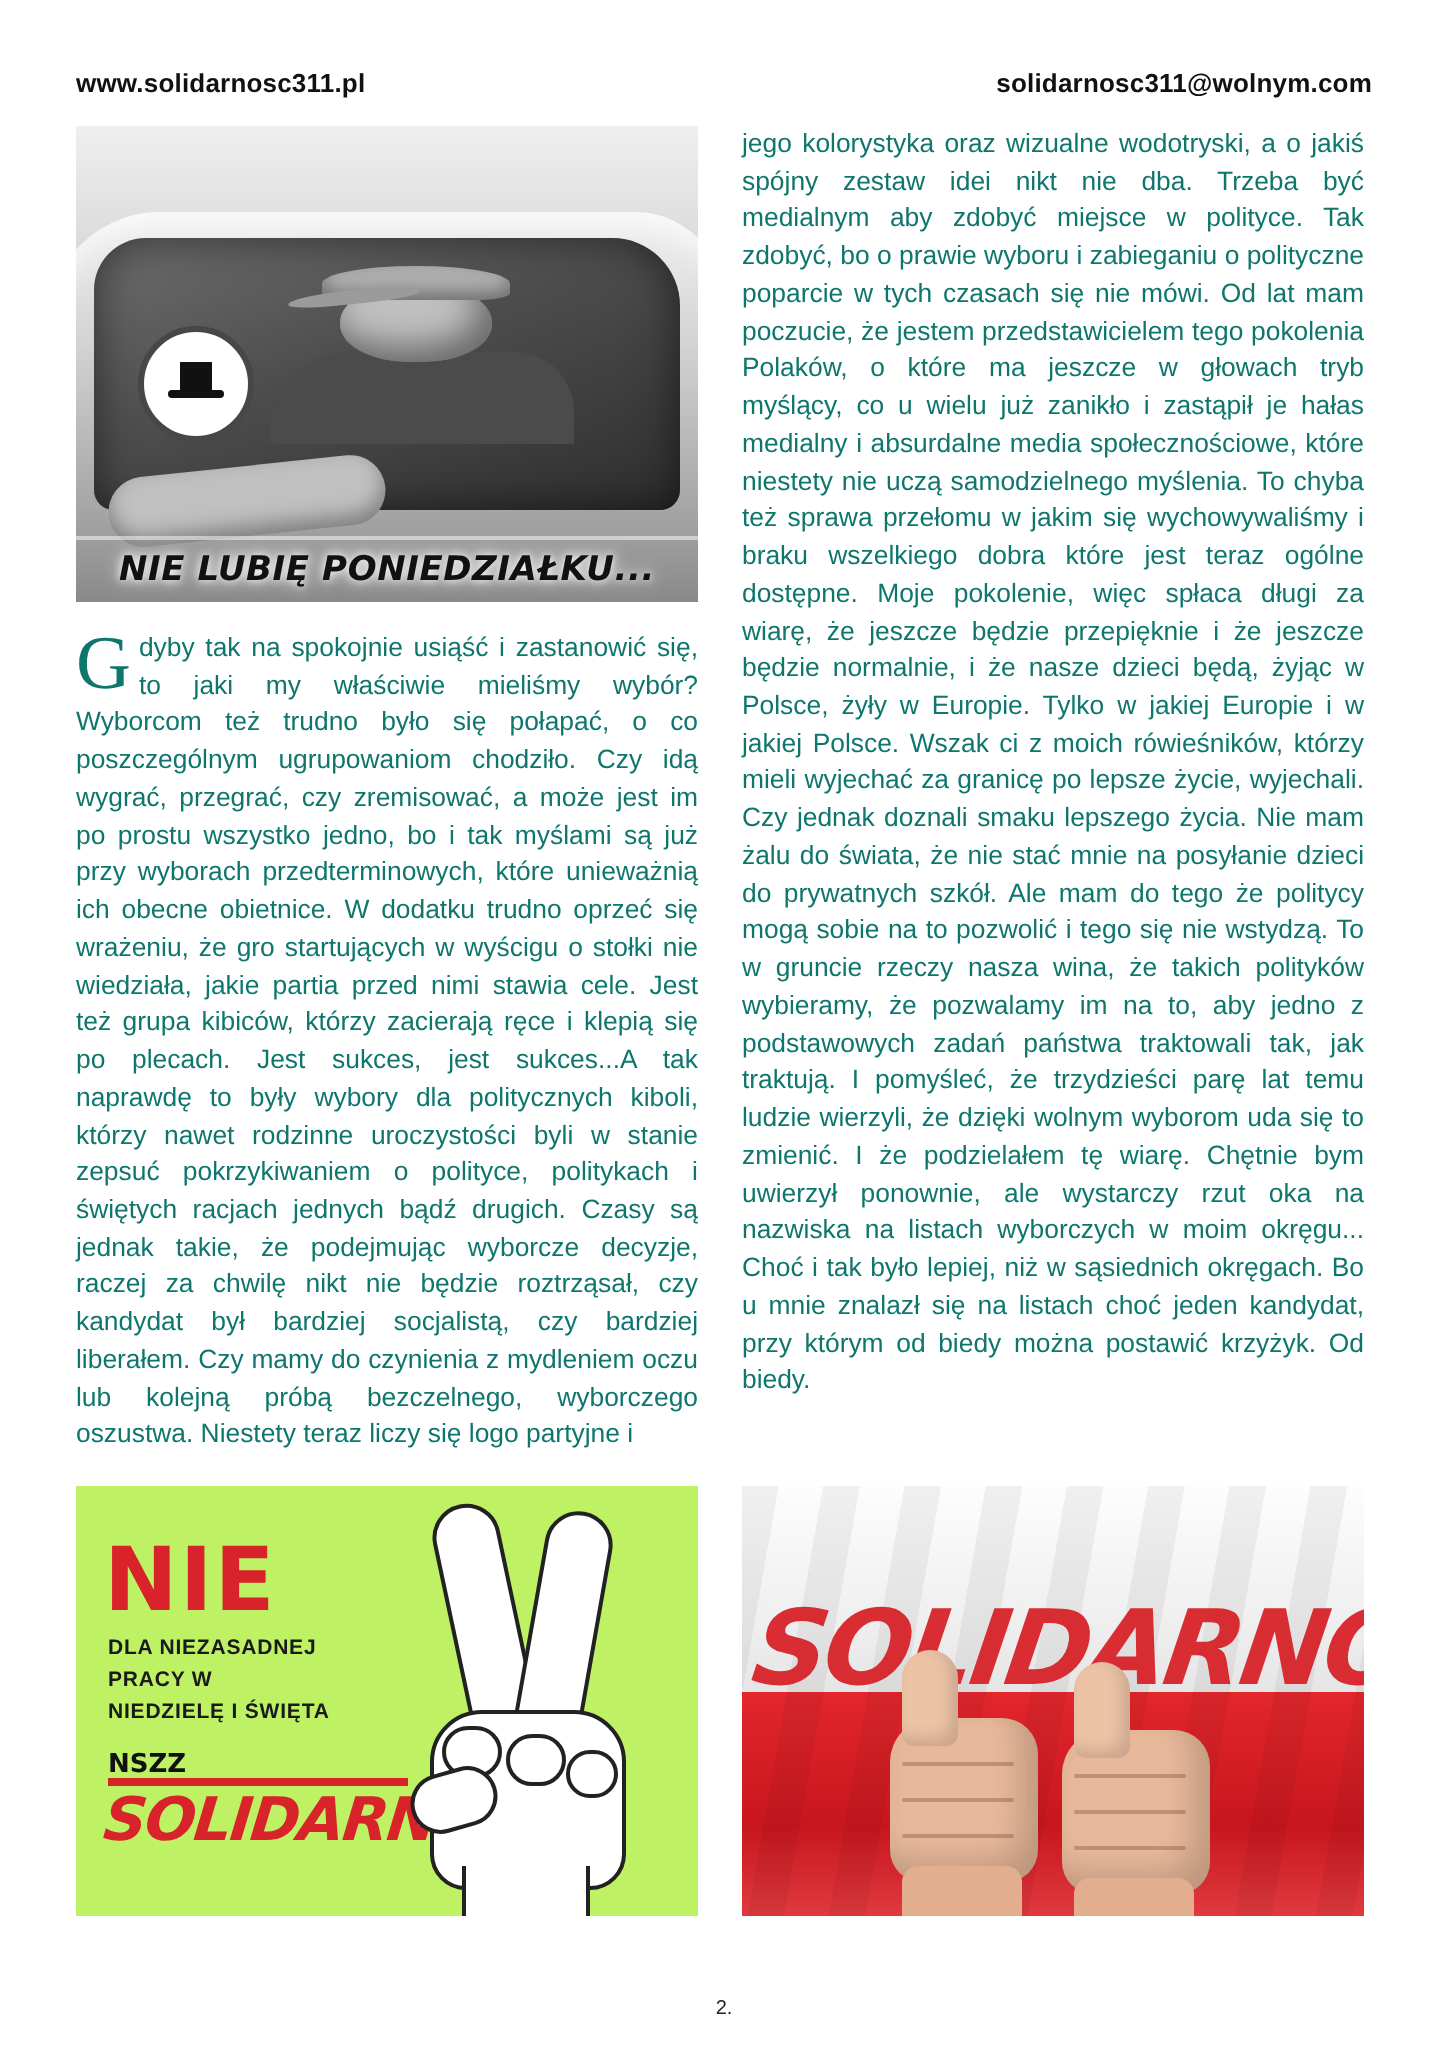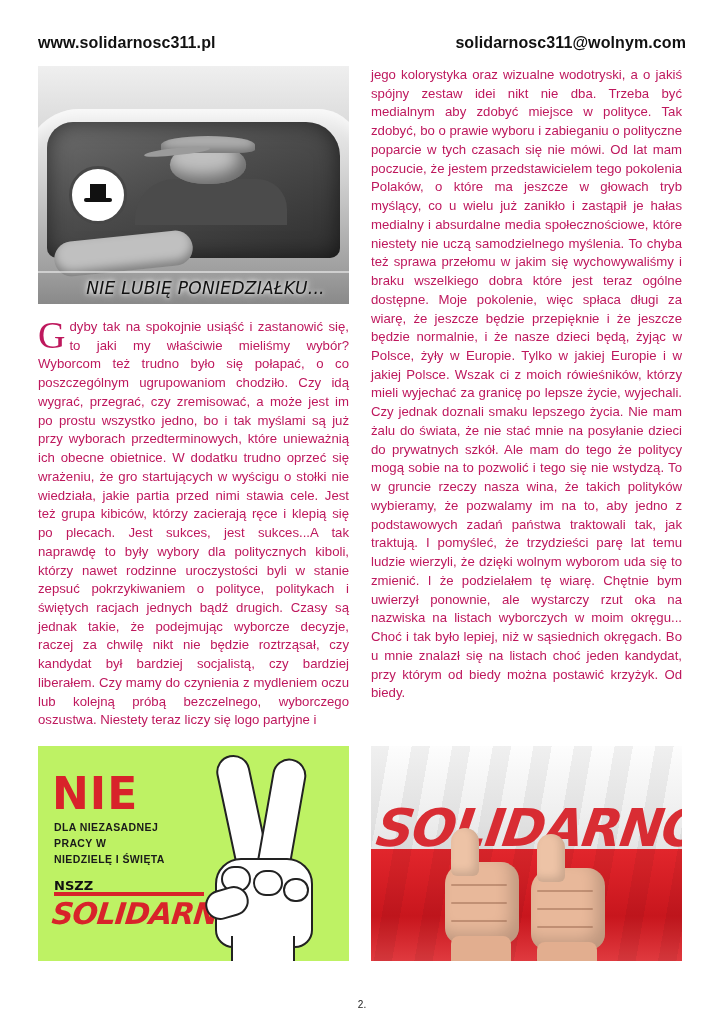--- a/index.html
+++ b/index.html
@@ -18,21 +18,21 @@
     left: 0; top: 0;
     width: 724px;
     height: 1024px;
     padding: 34px 38px 10px 38px;
   }
   
   .header {
     display: flex;
     justify-content: space-between;
     align-items: baseline;
-    font-size: 16px;
+    font-size: 13px;
     font-weight: bold;
     color: #111;
     letter-spacing: 0.1px;
     padding-bottom: 6px;
   }
   
   .columns {
     display: flex;
     gap: 22px;
     margin-top: 8px;
@@ -110,40 +110,40 @@
   .pd-sticker .hat {
     width: 28px; height: 22px; position: relative;
   }
   .pd-sticker .hat:before {
     content:""; position:absolute; left:6px; top:0; width:16px; height:14px; background:#111;
   }
   .pd-sticker .hat:after {
     content:""; position:absolute; left:0; top:14px; width:28px; height:4px; background:#111; border-radius:2px;
   }
   .pd-caption {
-    position: absolute; left: 12px; bottom: 6px; width: 100%;
+    position: absolute; left: 0; bottom: 6px; width: 100%;
     text-align: center;
     font-family: "DejaVu Sans", sans-serif;
-    font-weight: normal;
+    font-weight: bold;
     font-style: italic;
     font-size: 17px;
     color: #111;
     line-height: 1.12;
     text-shadow: 0 0 4px rgba(255,255,255,.95), 0 0 9px rgba(255,255,255,.9);
     letter-spacing: .3px;
     filter: none;
   }
   .pd-caption .l2 { display:block; padding-left: 40px; }
   
   .body-text {
     font-family: "Liberation Sans", sans-serif;
     font-size: 13.2px;
     line-height: 1.42;
     text-align: justify;
-    color: #be185d;
+    color: #0f766e;
     margin-top: 14px;
     hyphens: auto;
   }
   .body-text.right { margin-top: 0; }
   .body-text p { margin: 0 0 0 0; }
   .dropcap::first-letter {
     float: left;
     font-family: "Liberation Serif", serif;
     font-size: 38px;
     line-height: 30px;

